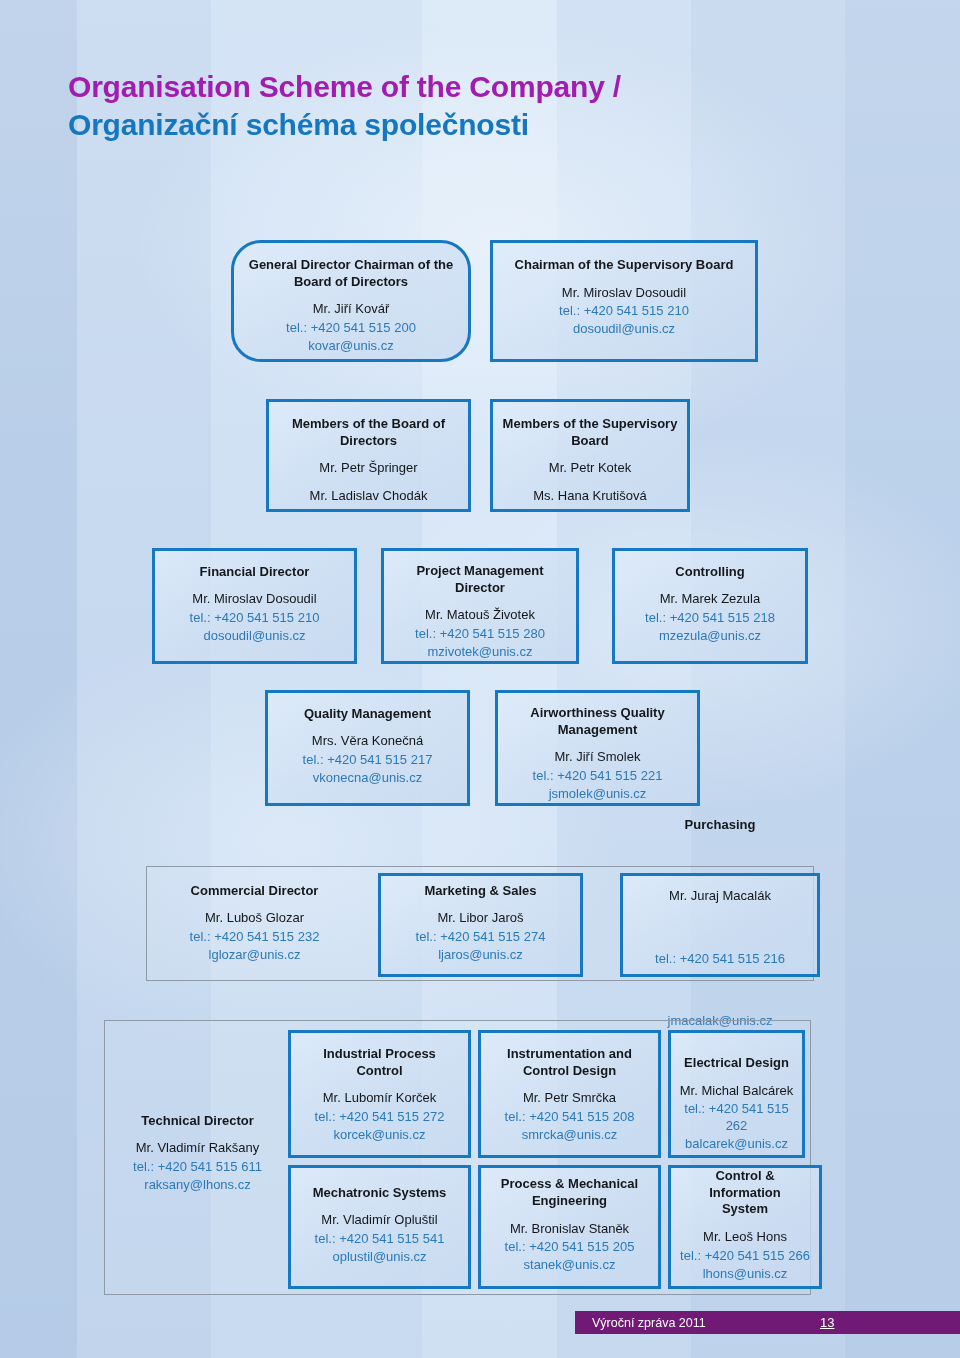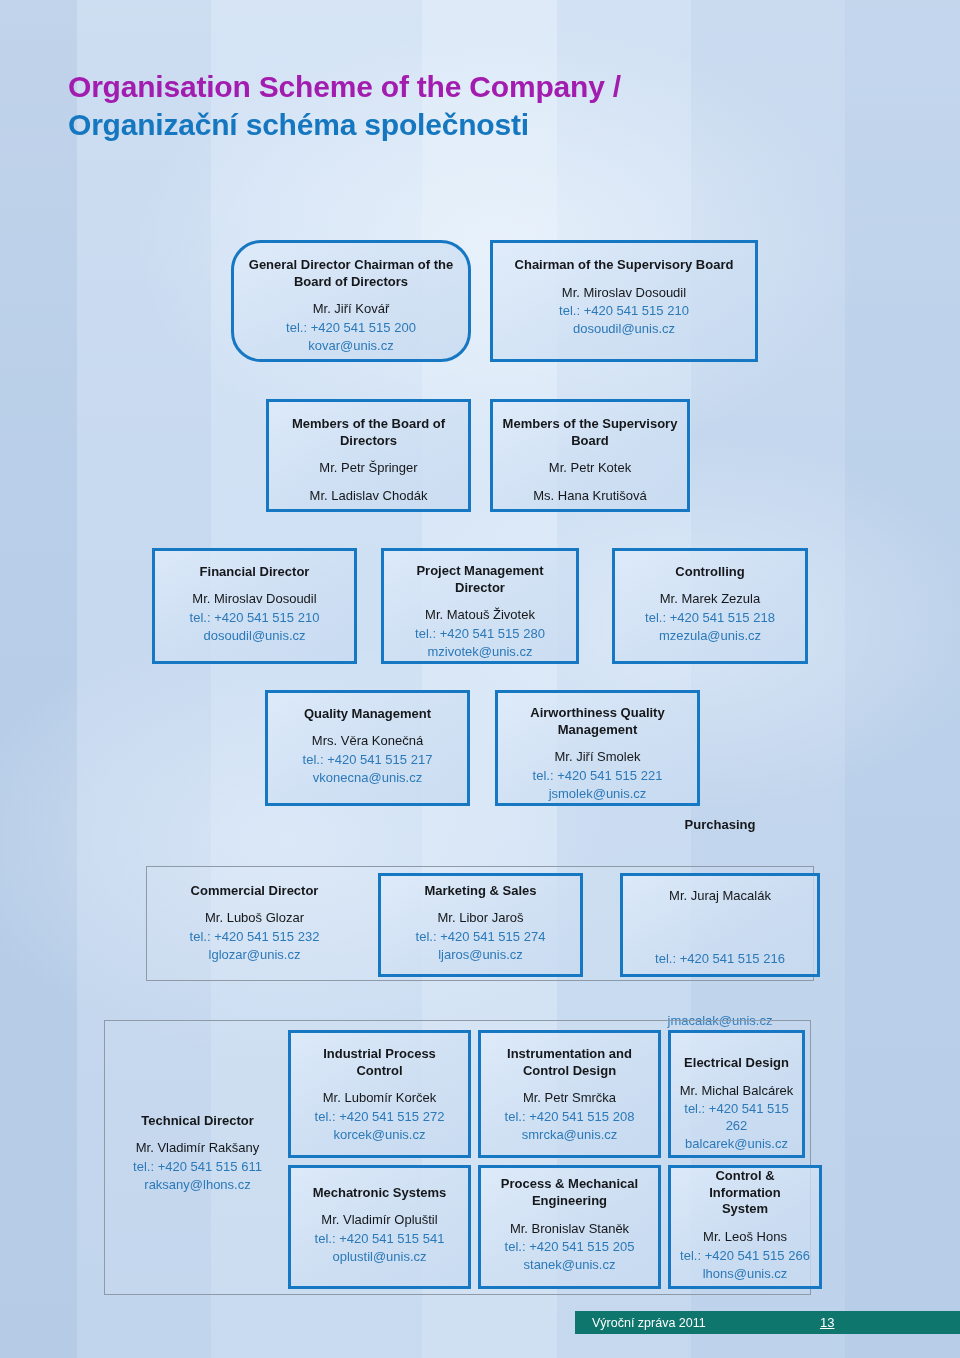--- a/index.html
+++ b/index.html
@@ -110,21 +110,21 @@
     background: rgba(255,255,255,0.06);
   }
 
   
   .footer-bar {
     position: absolute;
     left: 575px;
     top: 1311px;
     width: 385px;
     height: 23px;
-    background: #0f766e;
+    background: #701a75;
     display: flex;
     align-items: center;
   }
   .footer-bar .ftext {
     color: #ffffff;
     font-size: 12.5px;
     margin-left: 17px;
   }
   .footer-bar .fpage {
     color: #ffffff;

